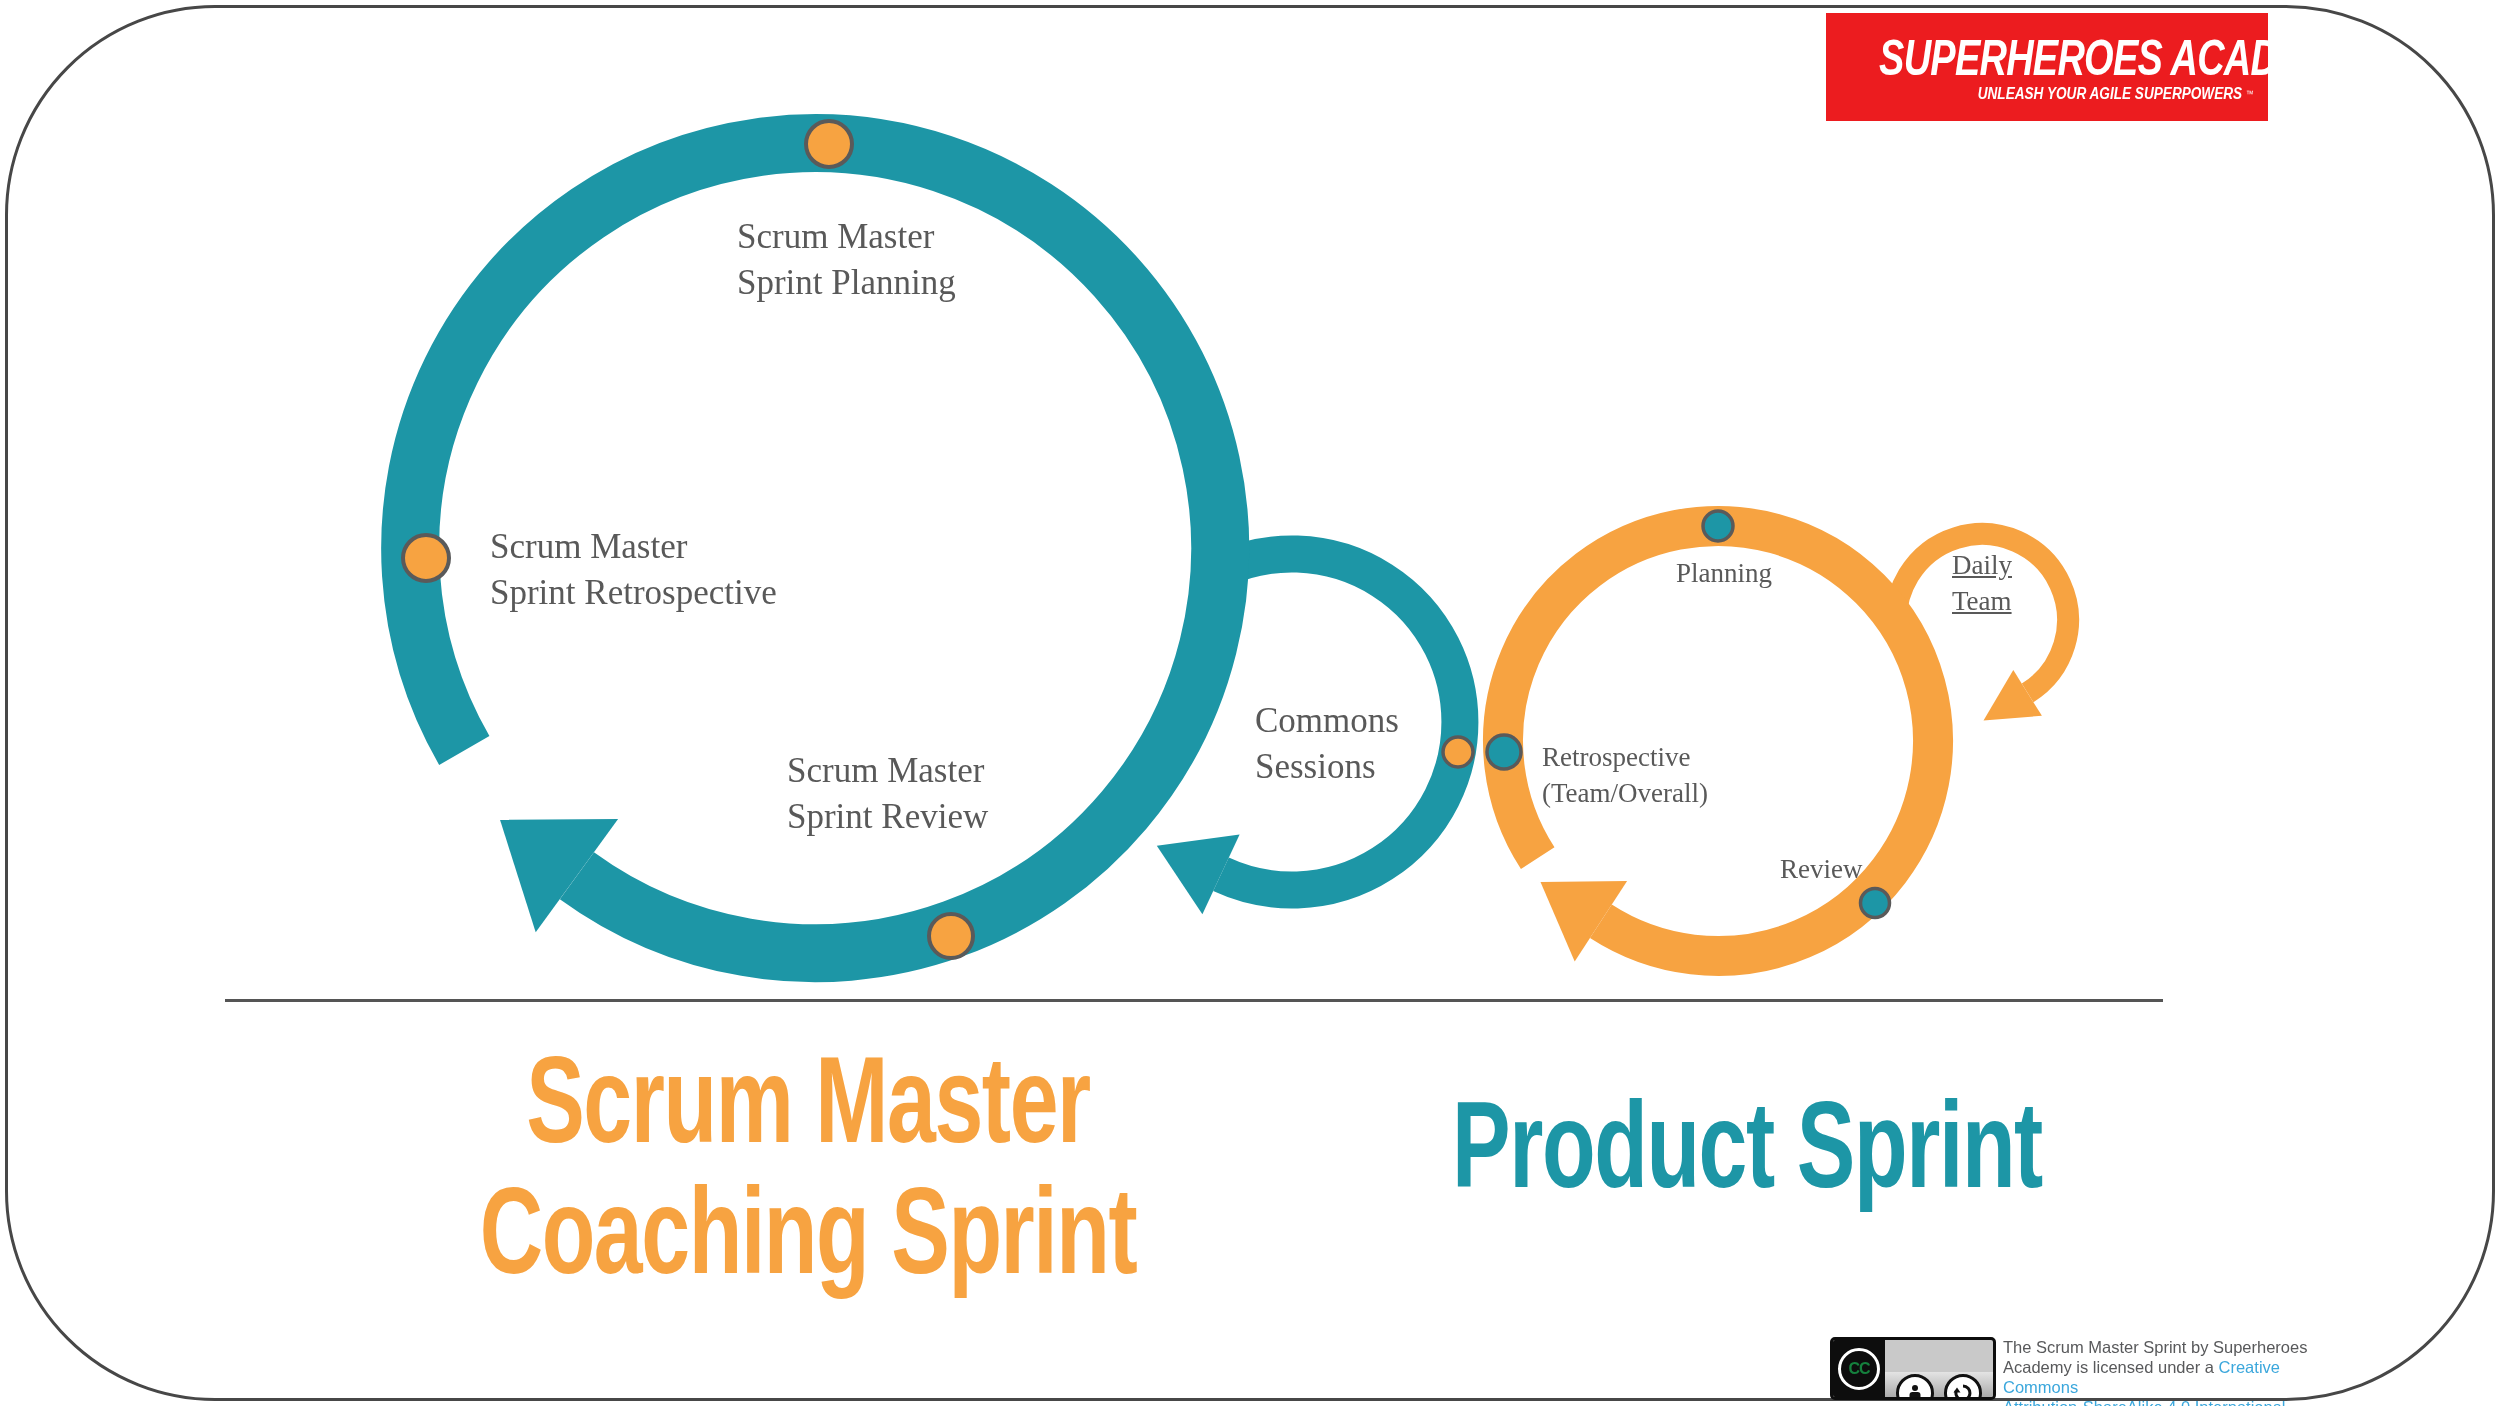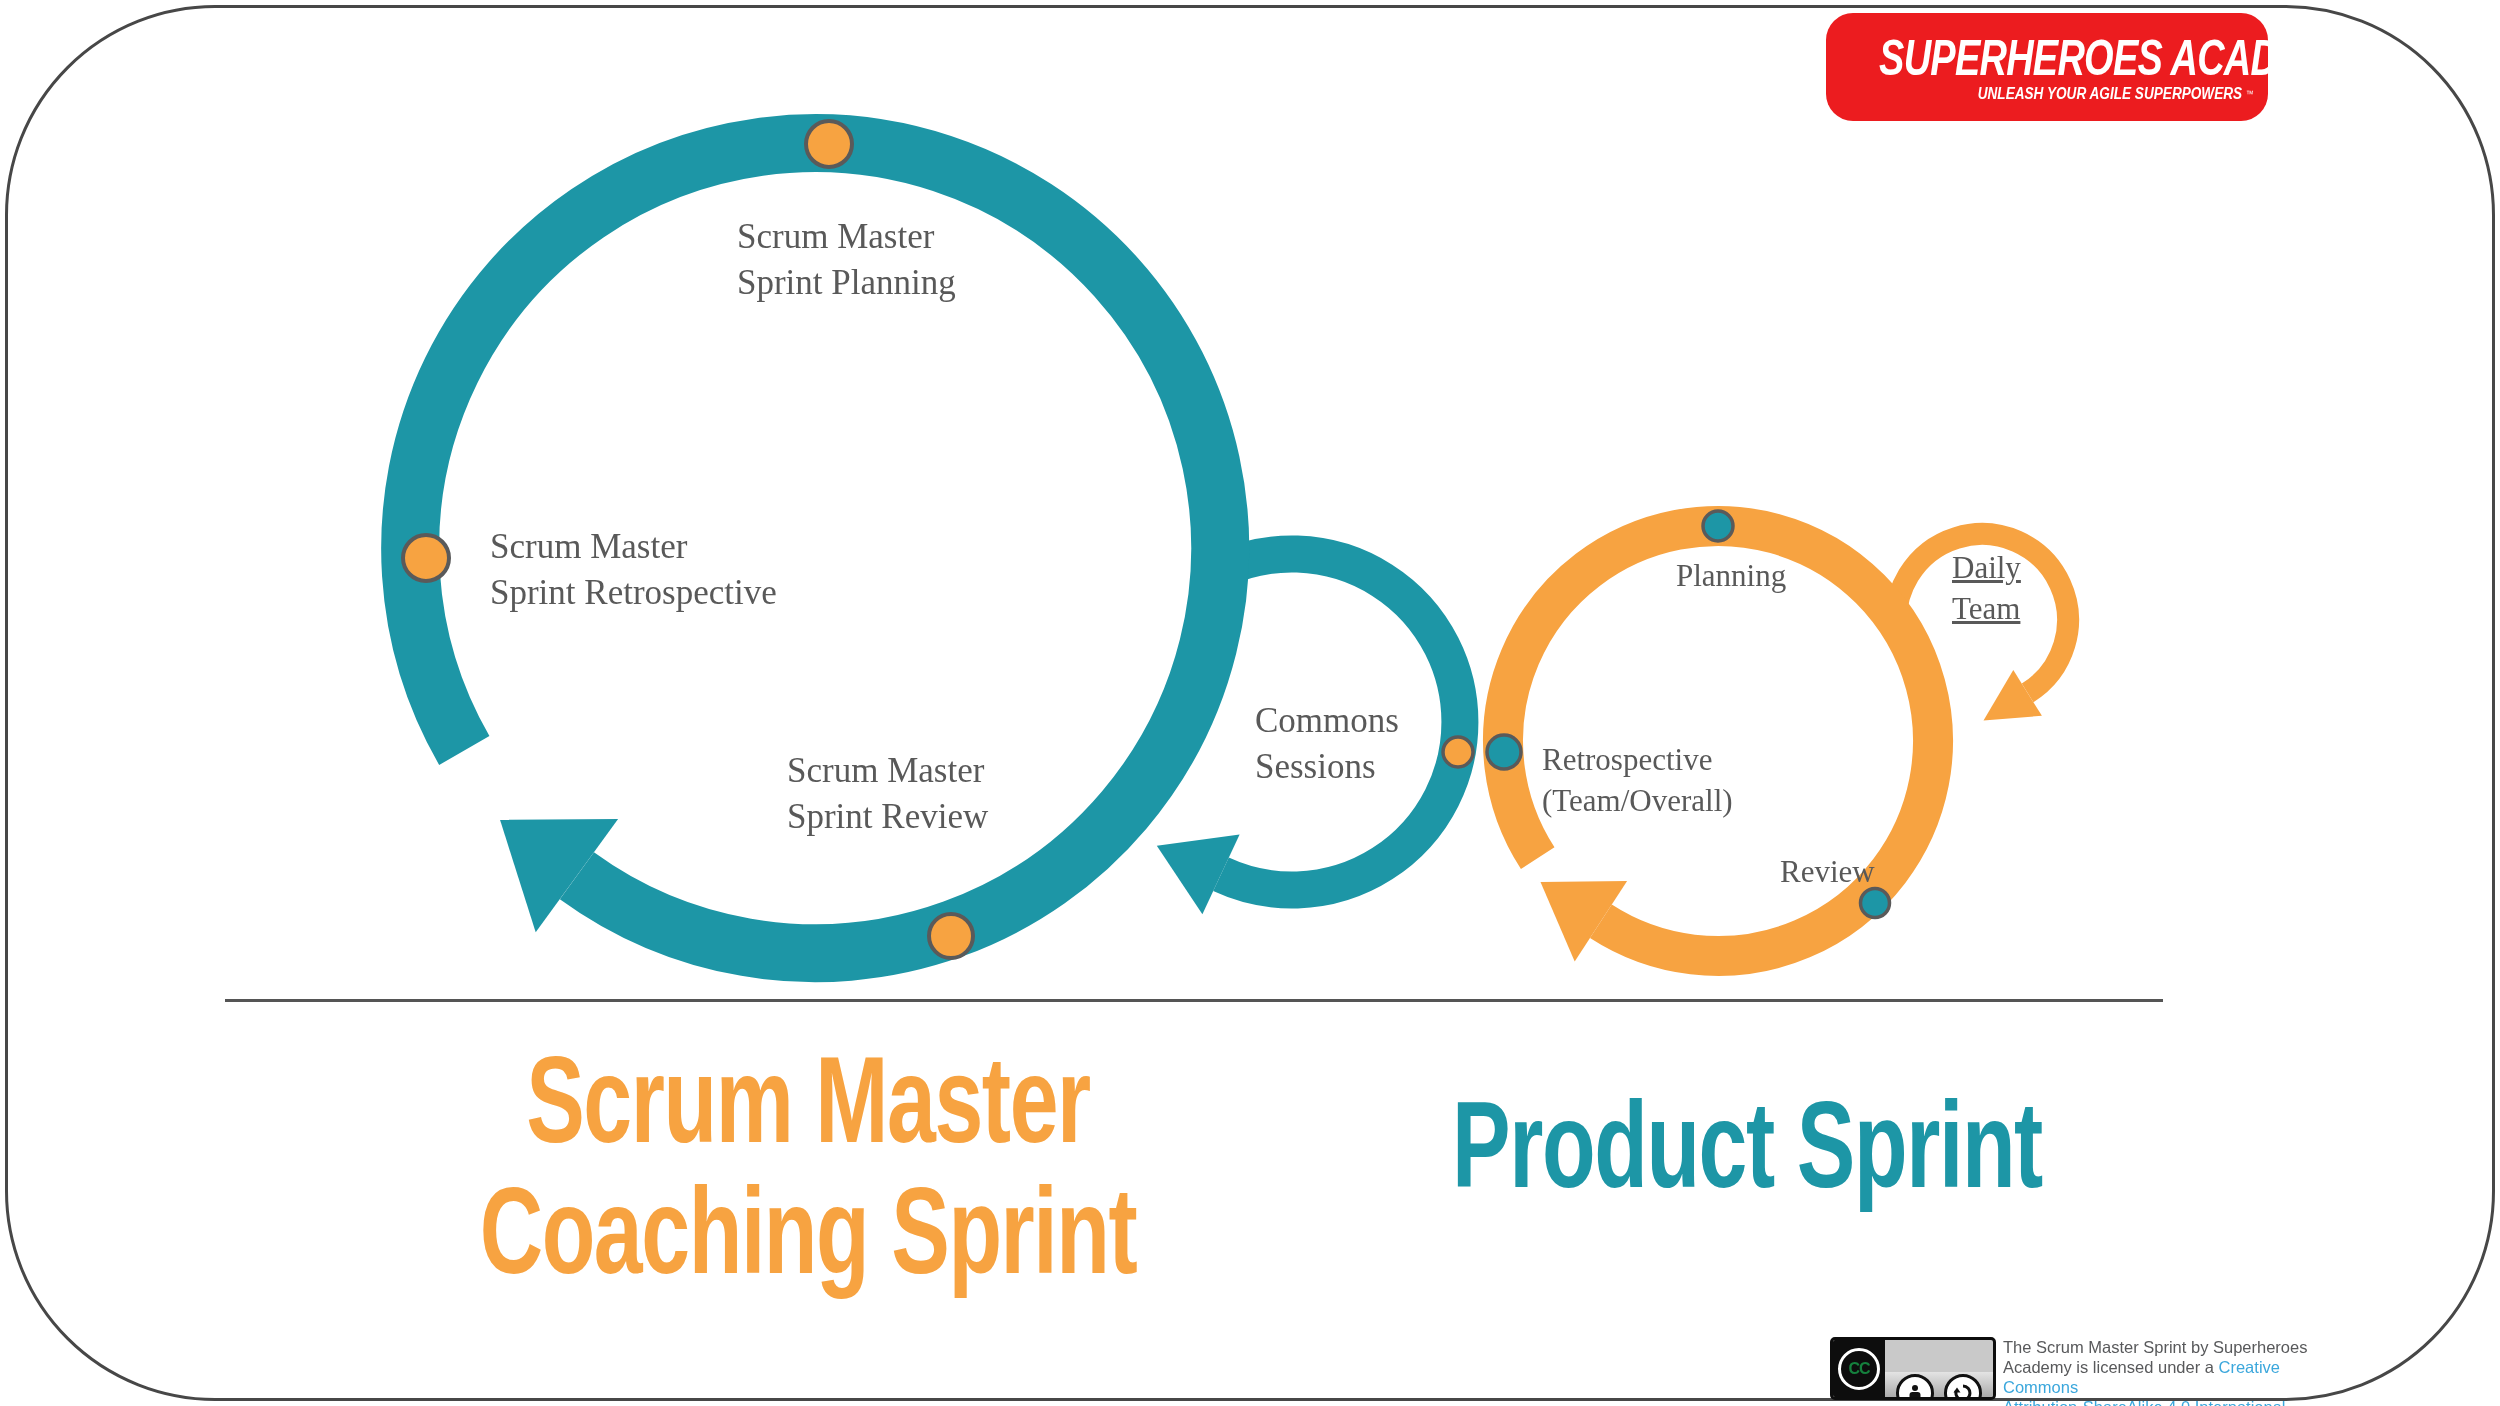--- a/index.html
+++ b/index.html
@@ -11,24 +11,24 @@
     position:absolute;inset:5px;border:3px solid #474747;border-radius:210px;
   }
   #rings{position:absolute;left:0;top:0;}
   
   .serif-label{
     position:absolute;font-family:"Liberation Serif","DejaVu Serif",serif;
     color:#595959;line-height:1.32;white-space:nowrap;
   }
   .serif-label span{display:block;}
   .fs-big{font-size:35px;}
-  .fs-small{font-size:31px;}
+  .fs-small{font-size:27px;}
   
   .banner{
-    position:absolute;left:1826px;top:13px;width:442px;height:108px;background:#ec1c1f;border-radius:27px;
+    position:absolute;left:1826px;top:13px;width:442px;height:108px;background:#ec1c1f;
   }
   .banner-title{
     position:absolute;left:0;right:0;top:16px;text-align:center;color:#ffffff;
     font-size:50px;font-weight:700;font-style:italic;letter-spacing:-1px;
     transform:scaleX(0.76);white-space:nowrap;
   }
   .banner-sub{
     position:absolute;right:14px;top:72px;color:#ffffff;font-size:16px;font-weight:700;
     font-style:italic;transform:scaleX(0.85);transform-origin:right center;white-space:nowrap;
   }

